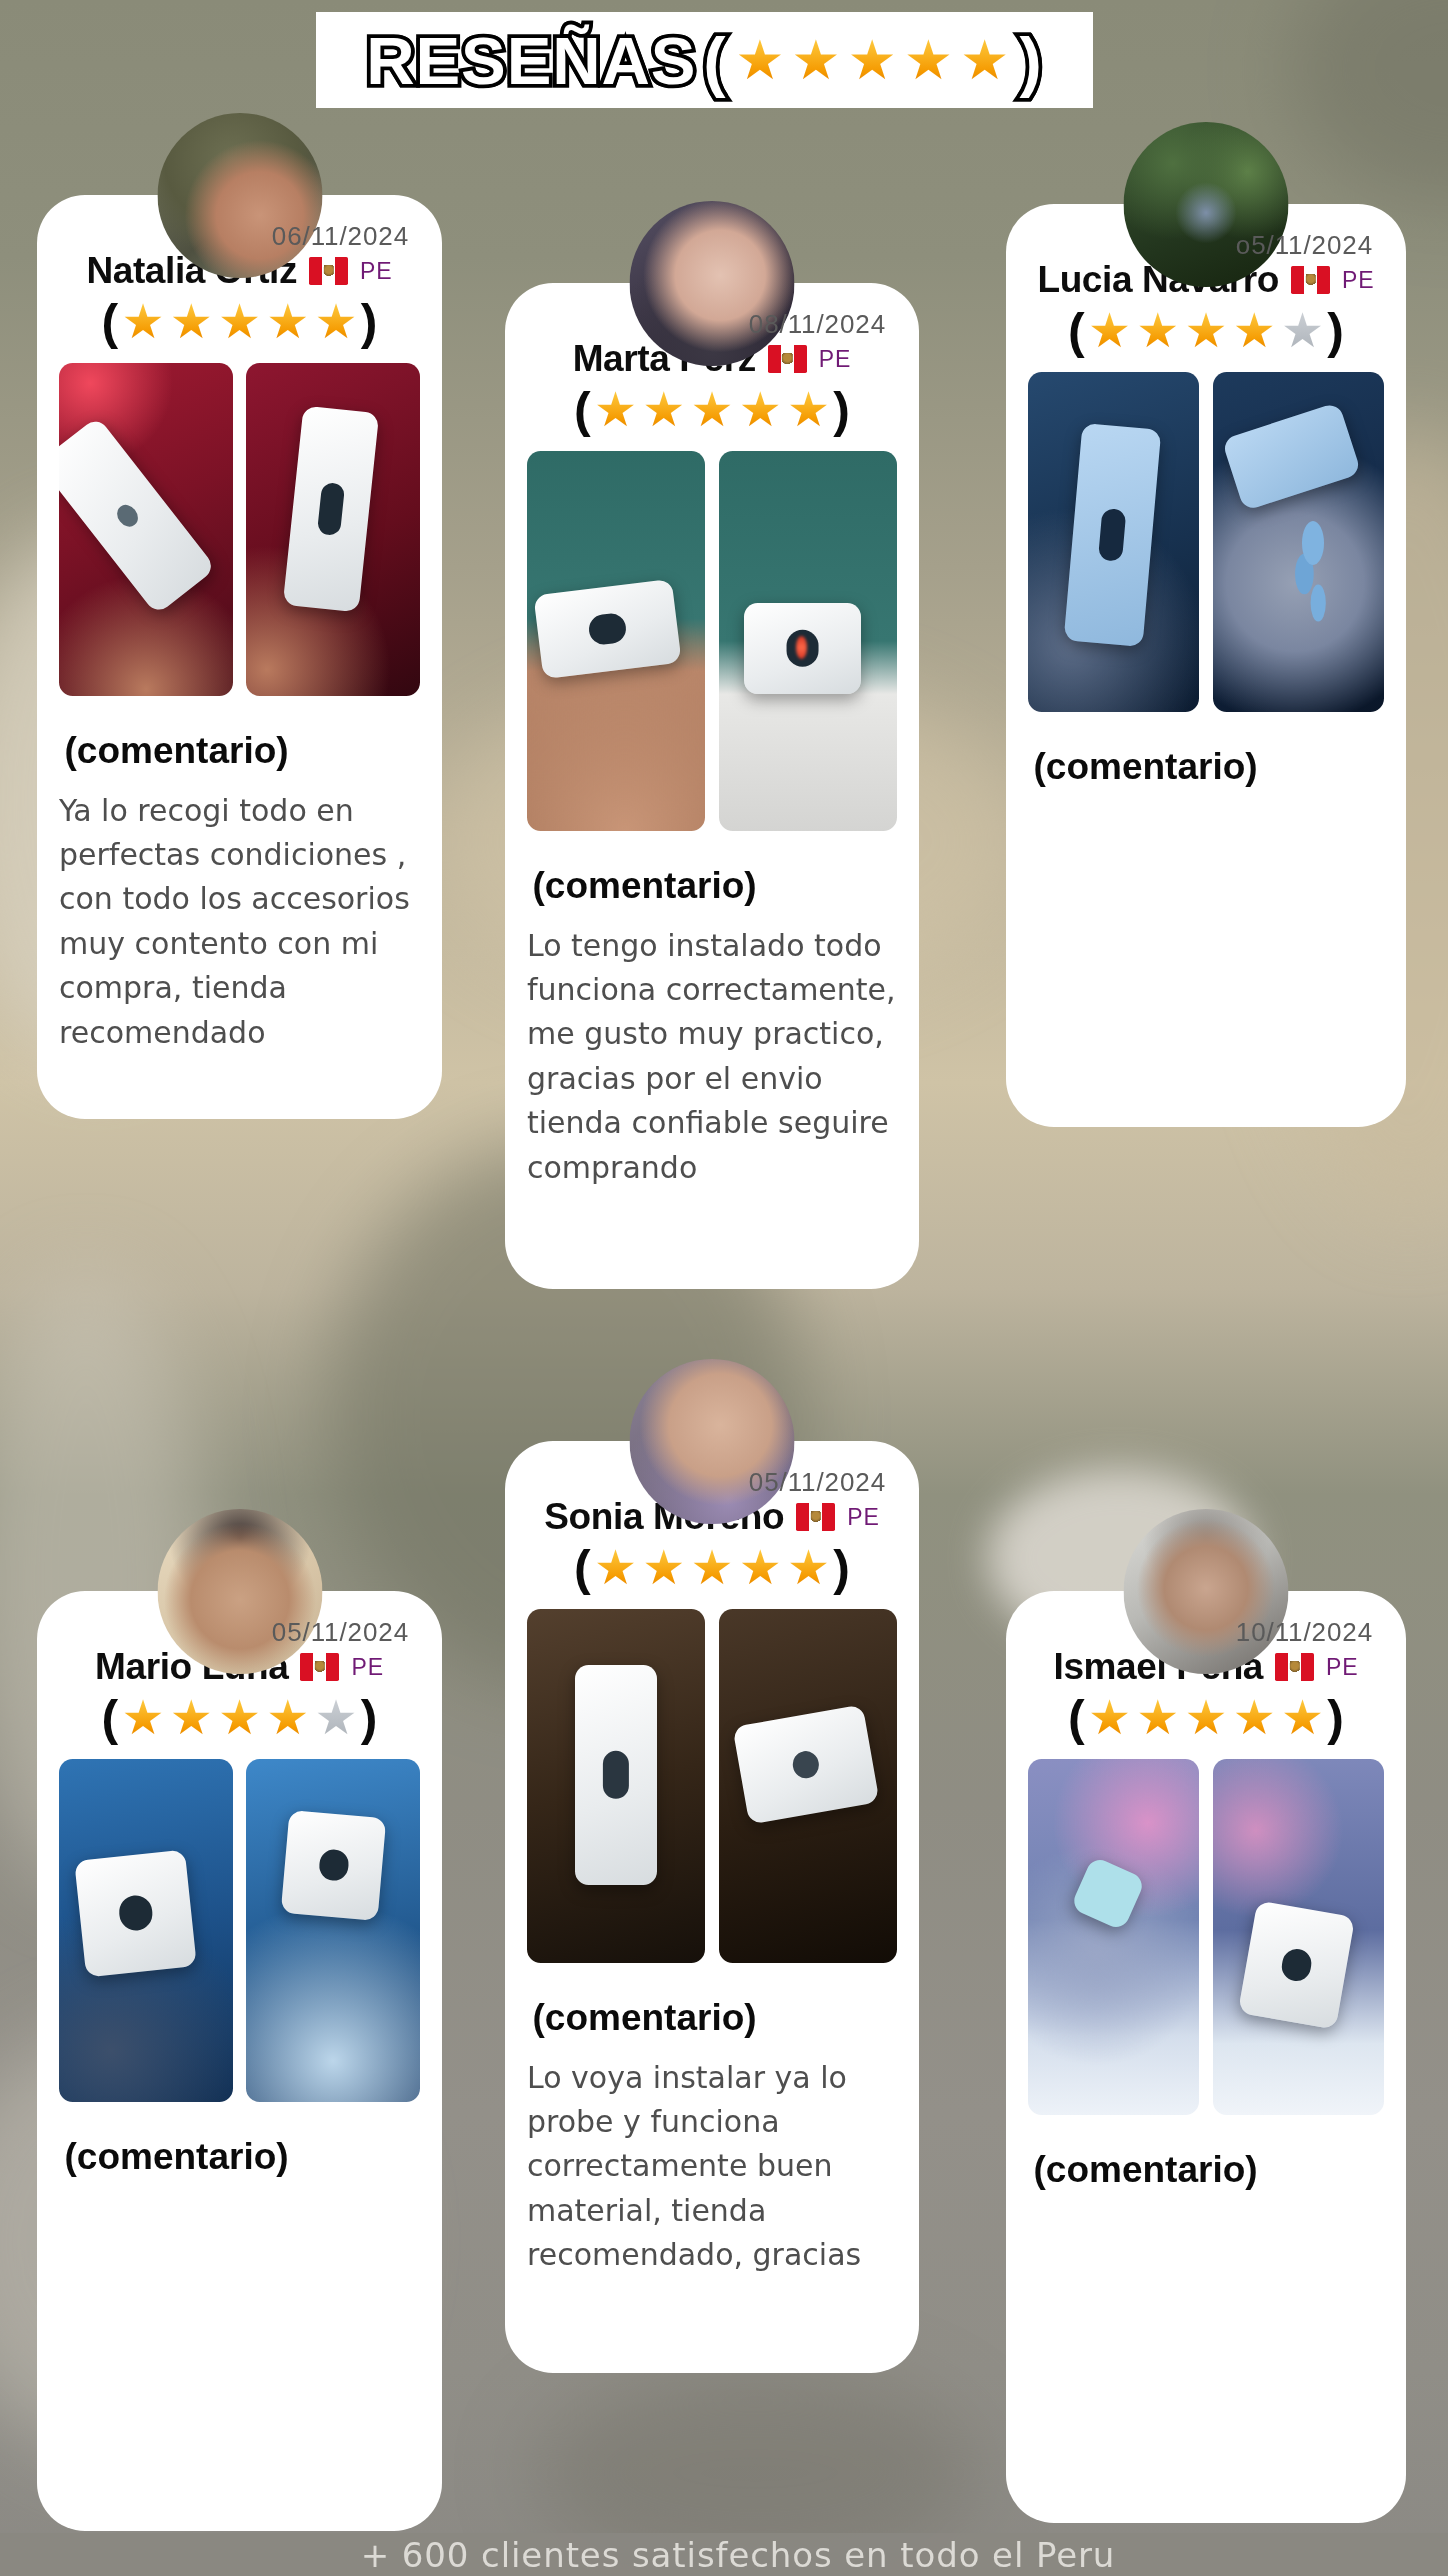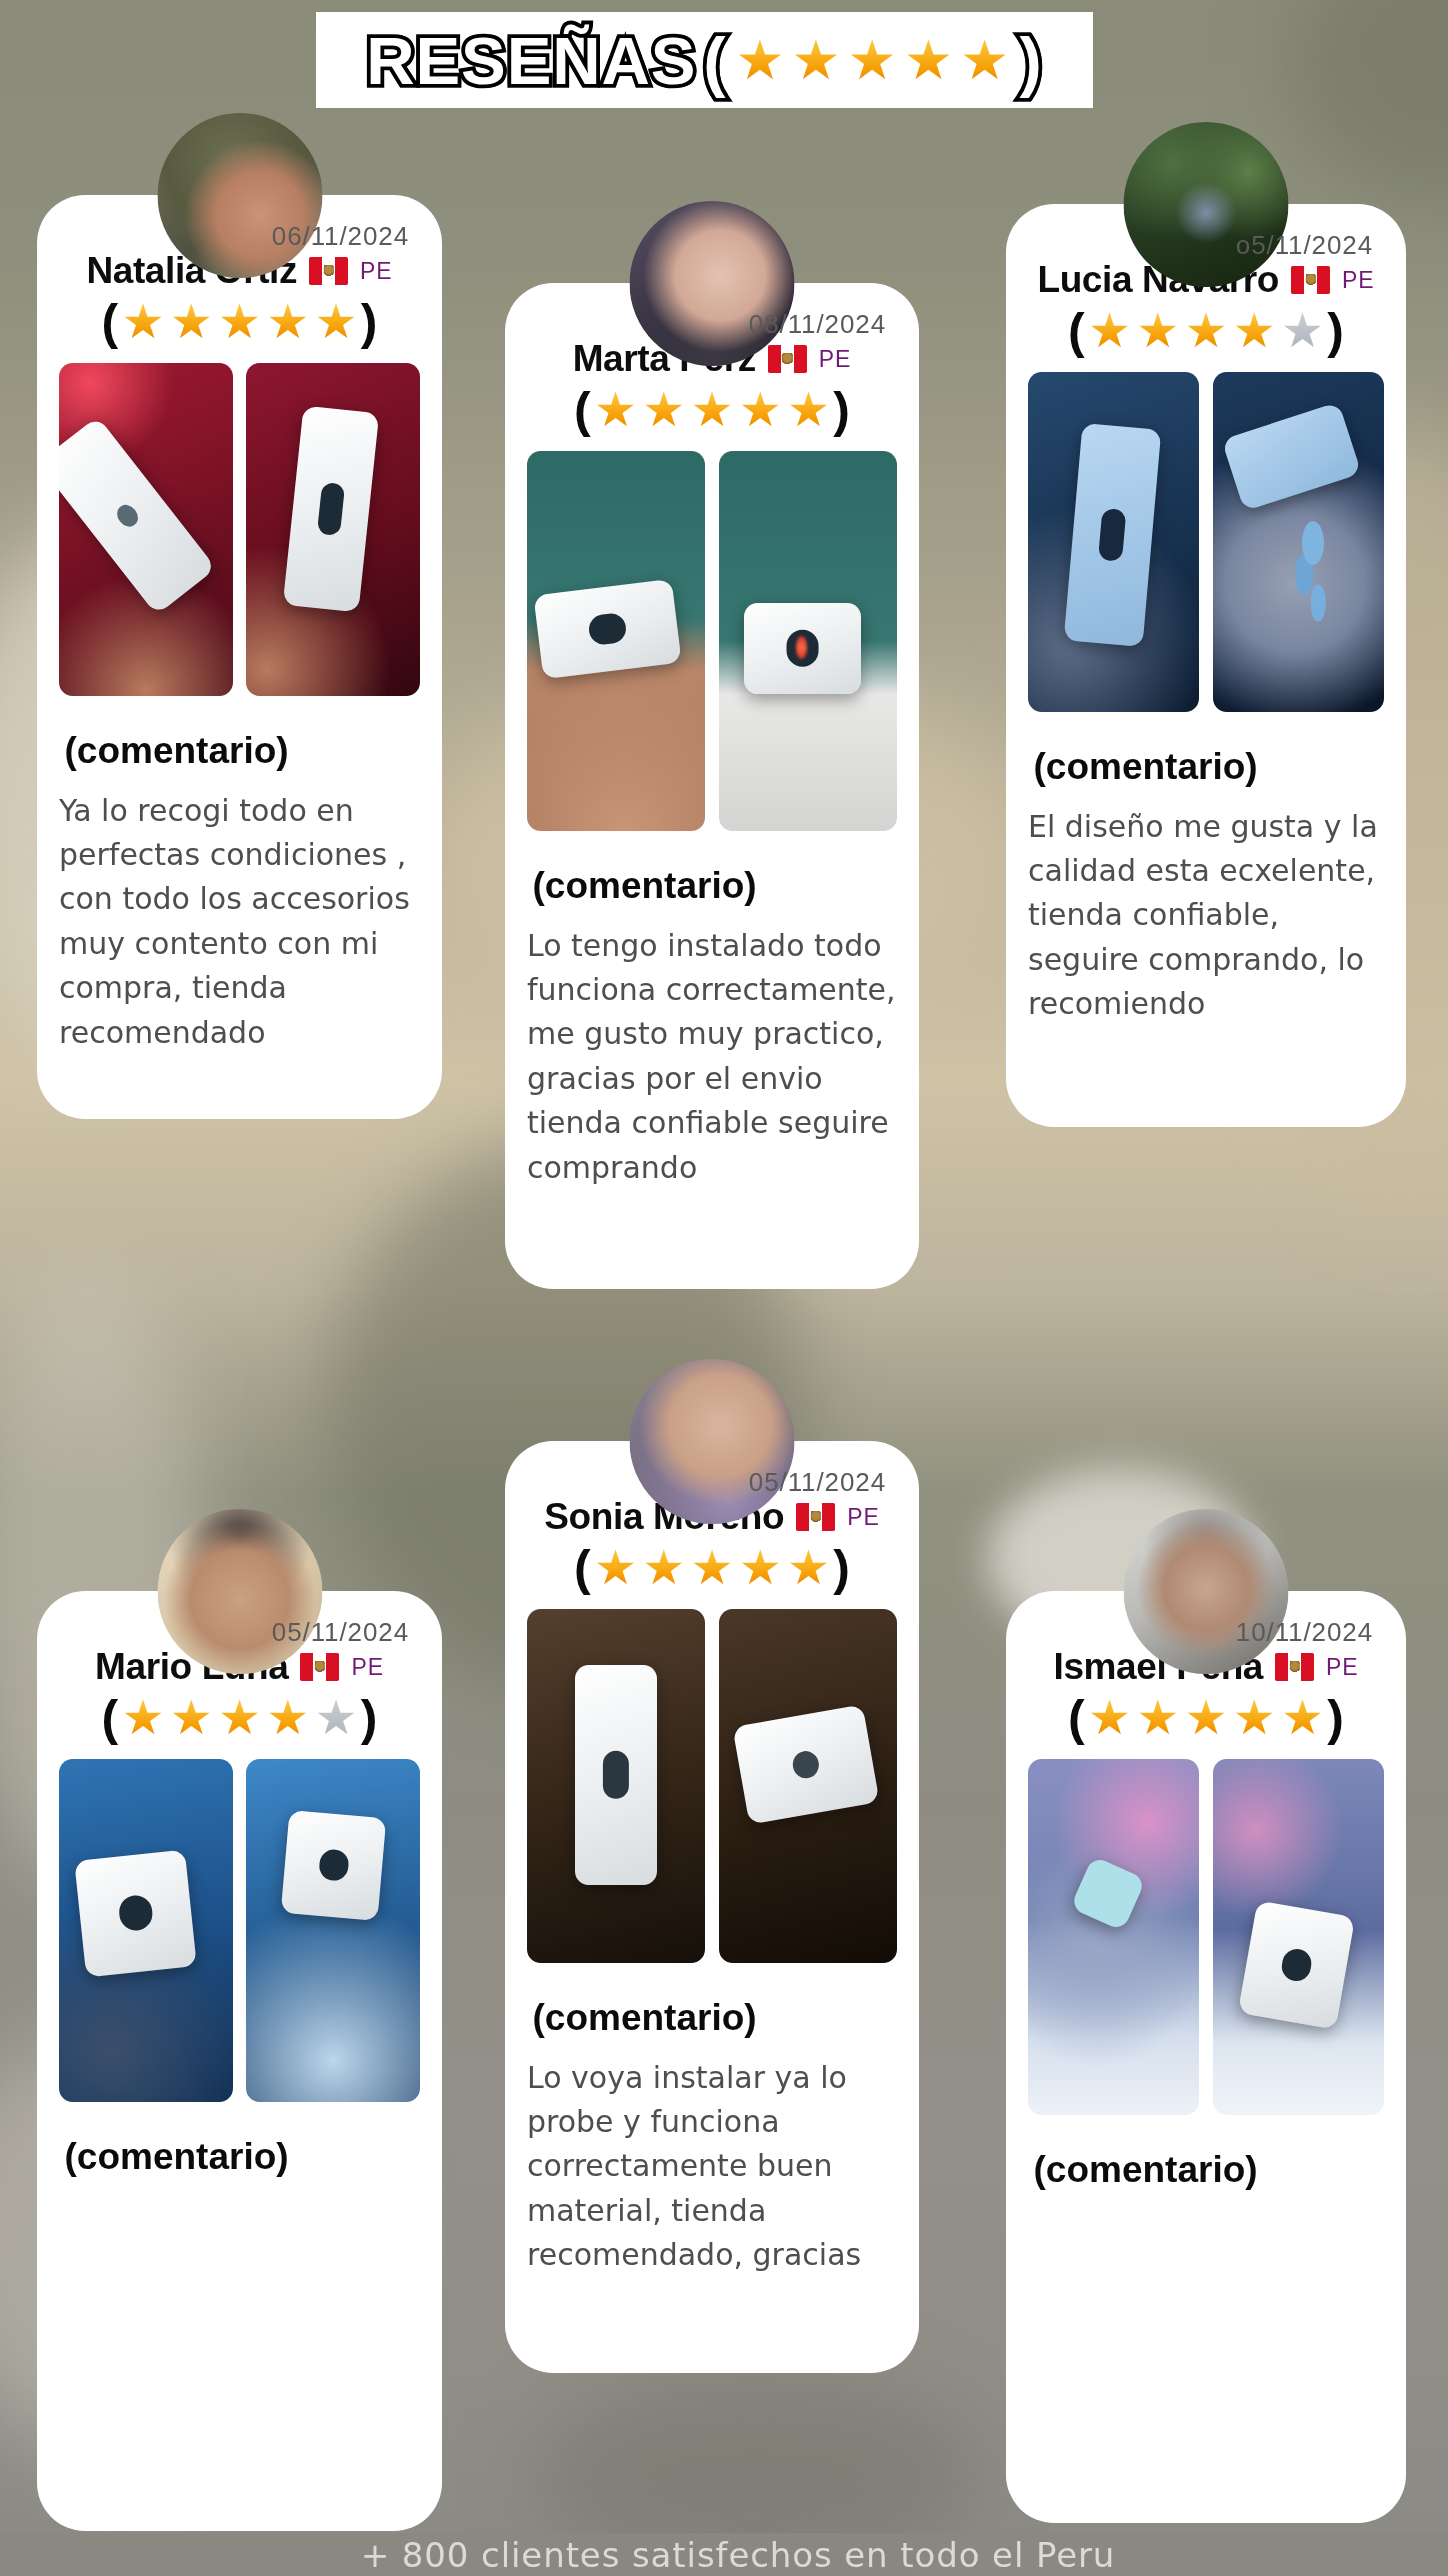--- a/index.html
+++ b/index.html
@@ -274,21 +274,20 @@
         <div class="device">
             <span class="pill"></span>
           </div>
       </div>
       <div class="photo c3b">
         <div class="device"></div>
         <div class="bits"></div>
       </div>
     </div>
     <h3 class="c-head">(comentario)</h3>
-    <p class="c-text">El diseño me gusta y la calidad esta ecxelente, tienda confiable, seguire comprando, lo recomiendo</p>
   </article>
 
   <article class="card" id="card-4">
     <div class="avatar av4"></div>
     <div class="date">05/11/2024</div>
     <div class="name-row">
       <span class="name">Mario Luna</span>
       <span class="flag"></span>
       <span class="cc">PE</span>
     </div>
@@ -379,16 +378,16 @@
       <div class="photo c6b">
         <div class="device">
             <span class="pill"></span>
           </div>
       </div>
     </div>
     <h3 class="c-head">(comentario)</h3>
   </article>
 
   <footer class="footer-band">
-    <span class="footer-text">+ 800 clientes satisfechos en todo el Peru</span>
+    <span class="footer-text">+ 600 clientes satisfechos en todo el Peru</span>
   </footer>
 </div>
 
 
 </body></html>

